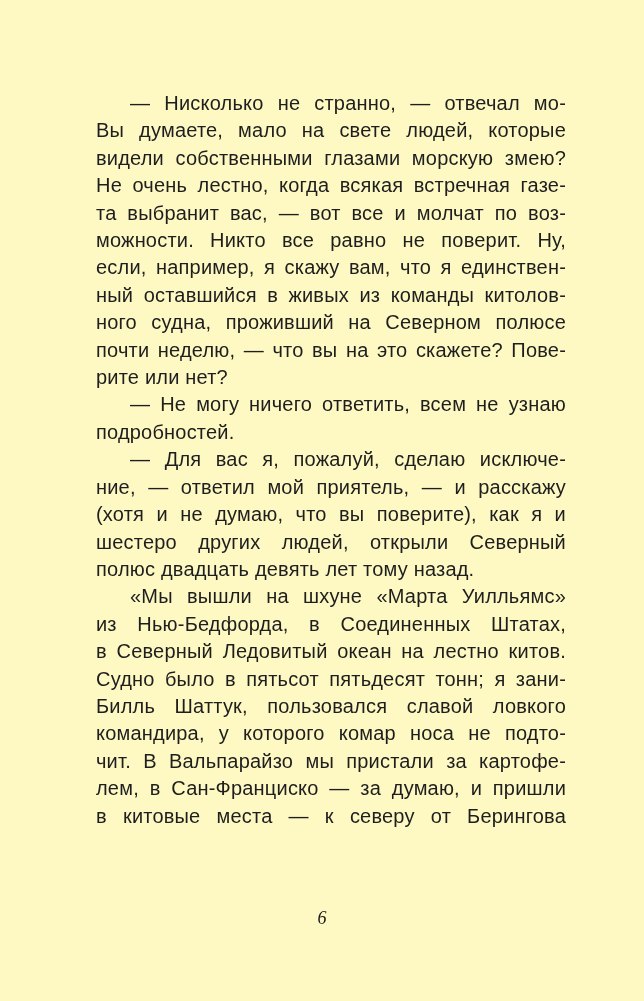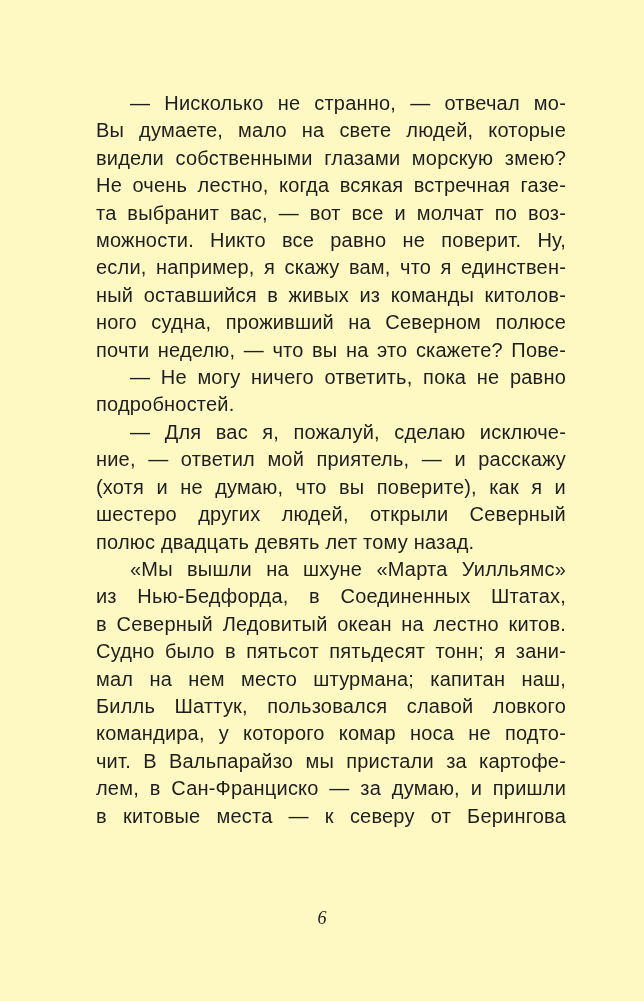--- a/index.html
+++ b/index.html
@@ -59,32 +59,32 @@
       <div class="line indent">— Нисколько не странно, — отвечал мо-</div>
       <div class="line">Вы думаете, мало на свете людей, которые</div>
       <div class="line">видели собственными глазами морскую змею?</div>
       <div class="line">Не очень лестно, когда всякая встречная газе-</div>
       <div class="line">та выбранит вас, — вот все и молчат по воз-</div>
       <div class="line">можности. Никто все равно не поверит. Ну,</div>
       <div class="line">если, например, я скажу вам, что я единствен-</div>
       <div class="line">ный оставшийся в живых из команды китолов-</div>
       <div class="line">ного судна, проживший на Северном полюсе</div>
       <div class="line">почти неделю, — что вы на это скажете? Пове-</div>
-      <div class="line indent">— Не могу ничего ответить, пока не равно</div>
+      <div class="line left">рите или нет?</div>
+      <div class="line indent">— Не могу ничего ответить, всем не узнаю</div>
       <div class="line left">подробностей.</div>
       <div class="line indent">— Для вас я, пожалуй, сделаю исключе-</div>
       <div class="line">ние, — ответил мой приятель, — и расскажу</div>
       <div class="line">(хотя и не думаю, что вы поверите), как я и</div>
       <div class="line">шестеро других людей, открыли Северный</div>
       <div class="line left">полюс двадцать девять лет тому назад.</div>
       <div class="line indent">«Мы вышли на шхуне «Марта Уилльямс»</div>
       <div class="line">из Нью-Бедфорда, в Соединенных Штатах,</div>
       <div class="line">в Северный Ледовитый океан на лестно китов.</div>
       <div class="line">Судно было в пятьсот пятьдесят тонн; я зани-</div>
-      <div class="line">мал на нем место штурмана; капитан наш,</div>
       <div class="line">Билль Шаттук, пользовался славой ловкого</div>
       <div class="line">командира, у которого комар носа не подто-</div>
       <div class="line">чит. В Вальпарайзо мы пристали за картофе-</div>
       <div class="line">лем, в Сан-Франциско — за думаю, и пришли</div>
       <div class="line">в китовые места — к северу от Берингова</div>
     </div>
   <div class="folio">6</div>
 </div>
 
 </body></html>

